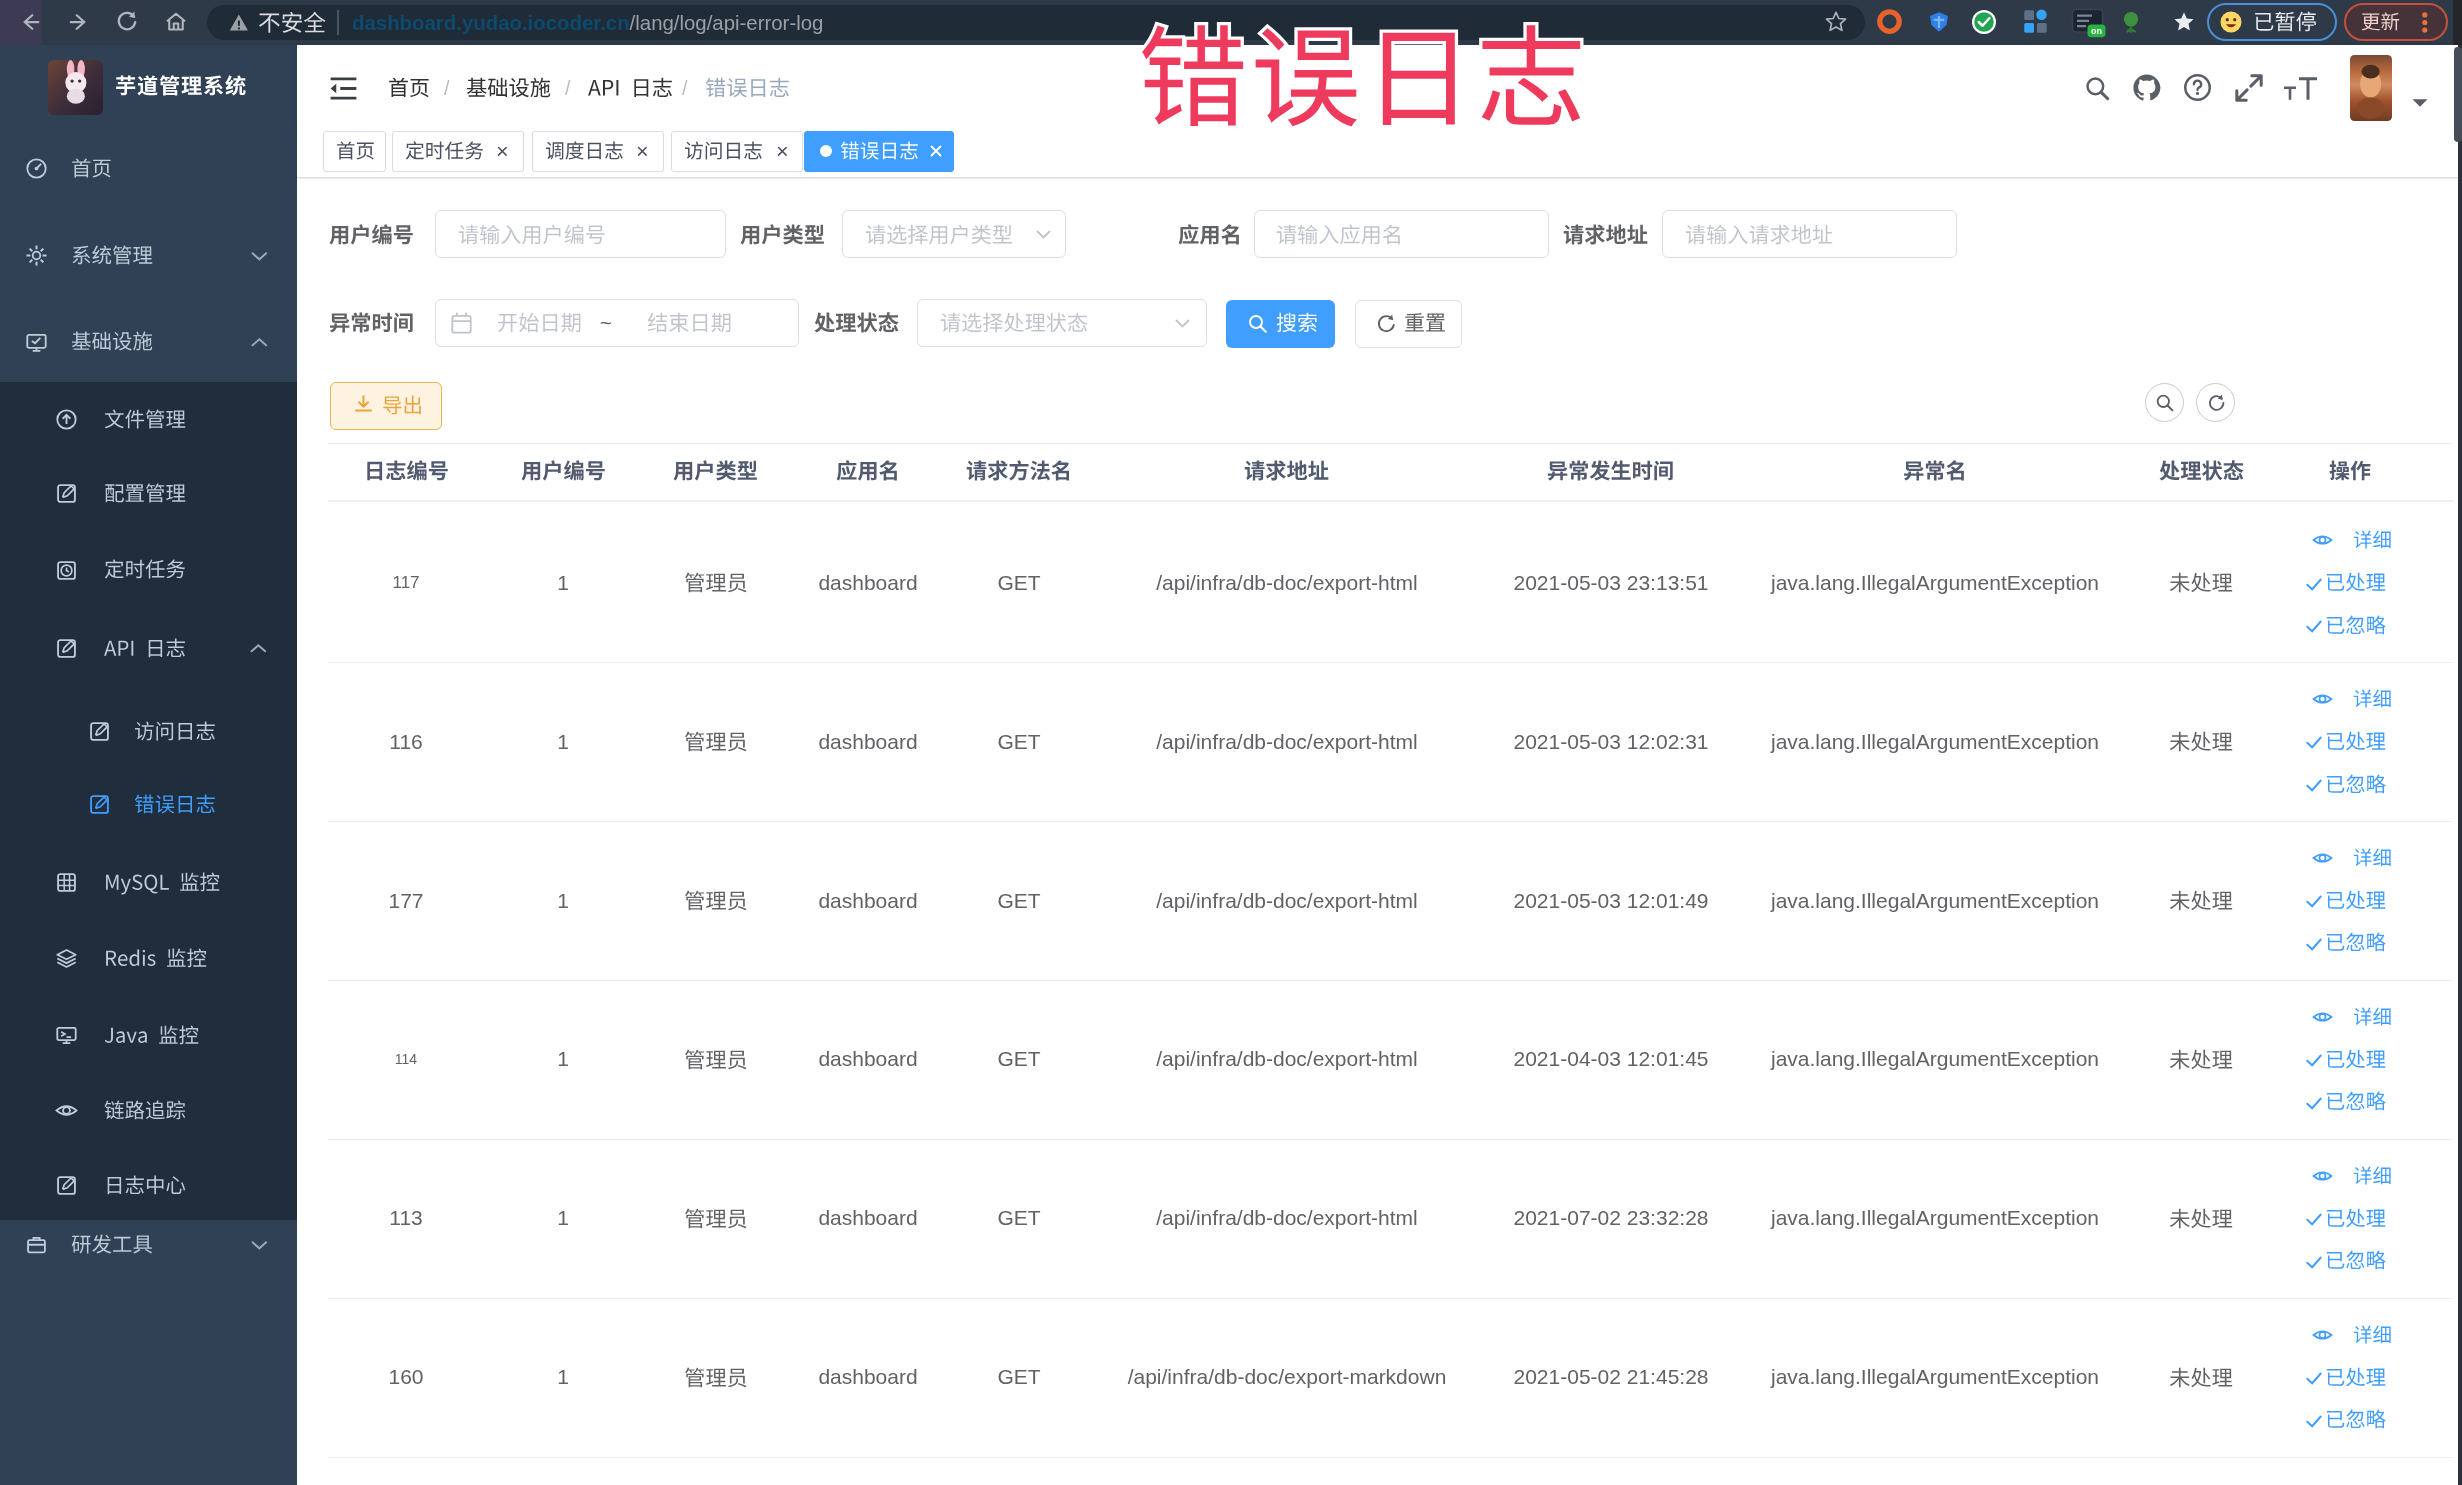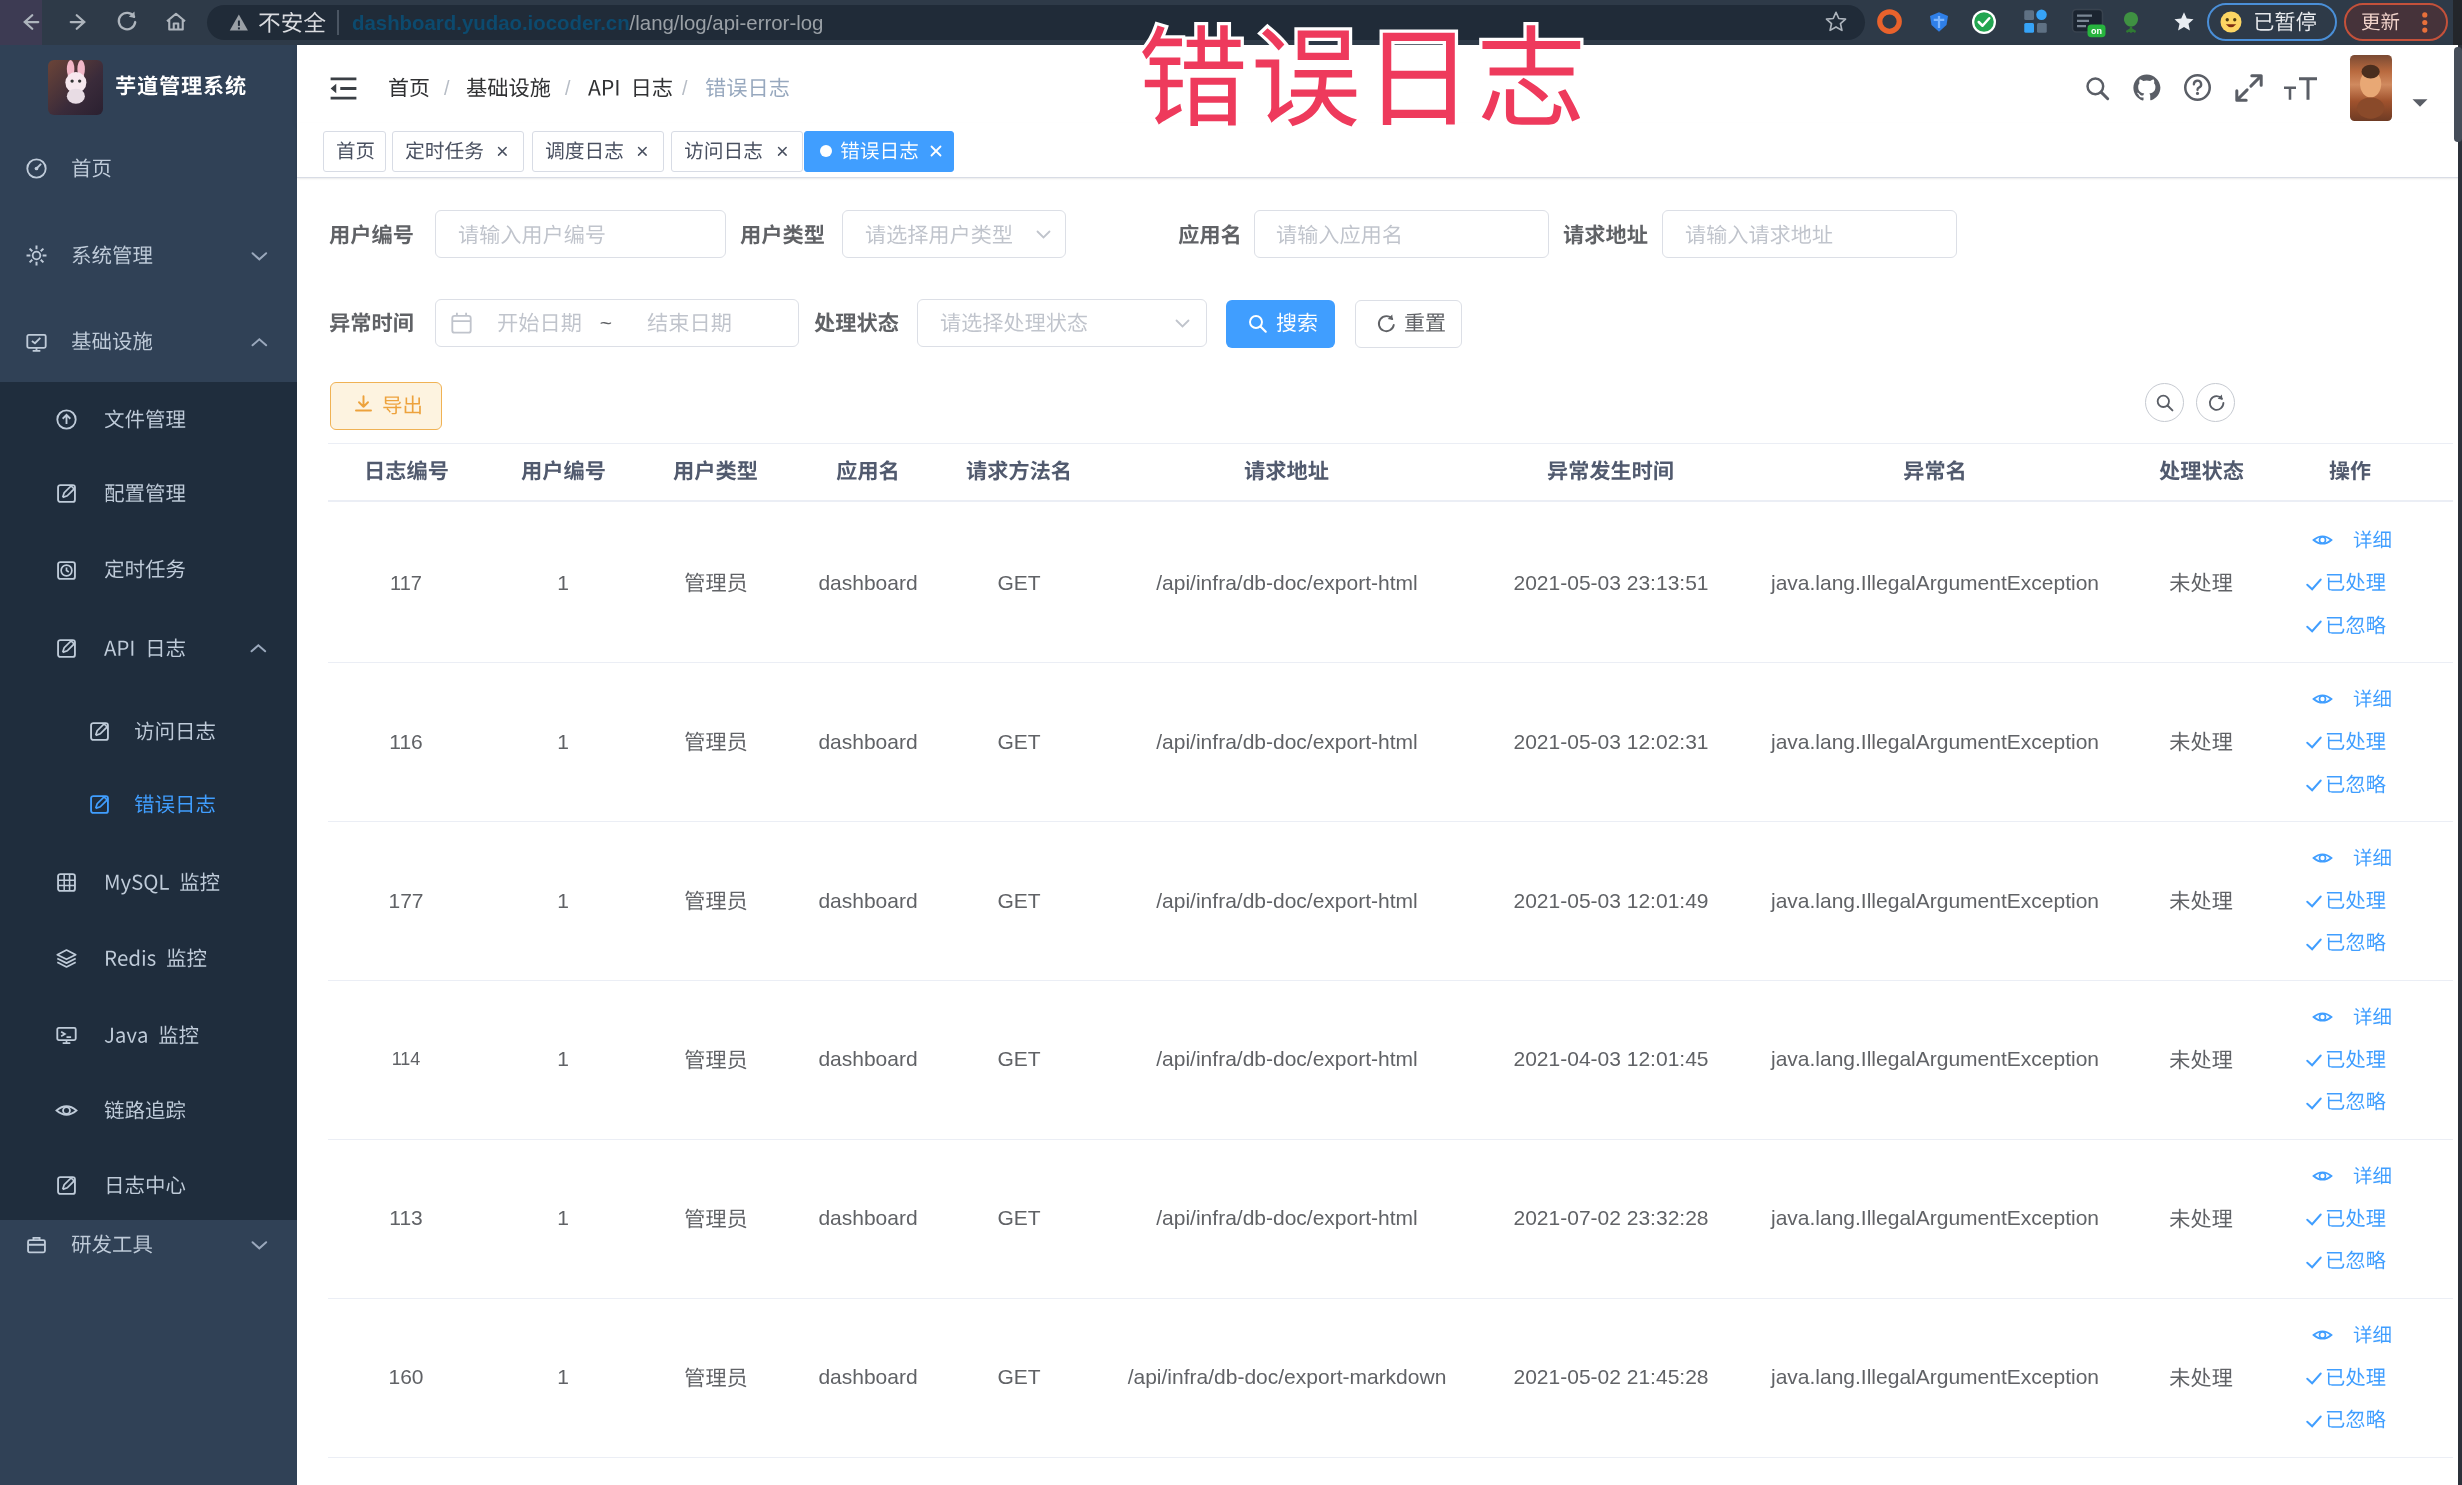--- a/index.html
+++ b/index.html
@@ -828,21 +828,21 @@
         <use href="#gb72b6" x="2000"></use>
         <use href="#gb6001" x="3000"></use>
       </svg>
     </div>
     <div style="position:absolute;left:2329px;top:457px;">
       <svg style="display:block;" width="42" height="27.6" viewBox="0 -1014 2000 1300" fill="#515a6e">
         <use href="#gb64cd" x="0"></use>
         <use href="#gb4f5c" x="1000"></use>
       </svg>
     </div>
-    <div style="position:absolute;font-family:'Liberation Sans',sans-serif;font-size:20px;color:#606266;font-weight:400;white-space:pre;line-height:26.5px;left:406px;transform:translateX(-50%);top:570px;">117</div>
+    <div style="position:absolute;font-family:'Liberation Sans',sans-serif;font-size:17px;color:#606266;font-weight:400;white-space:pre;line-height:26.5px;left:406px;transform:translateX(-50%);top:570px;">117</div>
     <div style="position:absolute;font-family:'Liberation Sans',sans-serif;font-size:21px;color:#606266;font-weight:400;white-space:pre;line-height:26.5px;left:563px;transform:translateX(-50%);top:570px;">1</div>
     <div style="position:absolute;left:684px;top:569px;">
       <svg style="display:block;" width="64" height="27.6" viewBox="0 -1014 3000 1300" fill="#606266">
         <use href="#gr7ba1" x="0"></use>
         <use href="#gr7406" x="1000"></use>
         <use href="#gr5458" x="2000"></use>
       </svg>
     </div>
     <div style="position:absolute;font-family:'Liberation Sans',sans-serif;font-size:21px;color:#606266;font-weight:400;white-space:pre;line-height:26.5px;left:868px;transform:translateX(-50%);top:570px;">dashboard</div>
     <div style="position:absolute;font-family:'Liberation Sans',sans-serif;font-size:21px;color:#606266;font-weight:400;white-space:pre;line-height:26.5px;left:1019px;transform:translateX(-50%);top:570px;">GET</div>
@@ -984,21 +984,21 @@
       <path d="M3 13 L9.5 19 L21 6" fill="none" stroke="#409eff" stroke-width="2.6" stroke-linecap="round"></path>
     </svg>
     <div style="position:absolute;left:2325px;top:929px;">
       <svg style="display:block;" width="61" height="26.6" viewBox="0 -1014 3000 1300" fill="#409eff">
         <use href="#gr5df2" x="0"></use>
         <use href="#gr5ffd" x="1000"></use>
         <use href="#gr7565" x="2000"></use>
       </svg>
     </div>
     <div style="position:absolute;left:328px;top:980px;width:2125px;height:0.8px;background:#ebeef5;"></div>
-    <div style="position:absolute;font-family:'Liberation Sans',sans-serif;font-size:18px;color:#606266;font-weight:400;white-space:pre;line-height:26.5px;left:406px;transform:translateX(-50%);top:1046px;">114</div>
+    <div style="position:absolute;font-family:'Liberation Sans',sans-serif;font-size:14px;color:#606266;font-weight:400;white-space:pre;line-height:26.5px;left:406px;transform:translateX(-50%);top:1046px;">114</div>
     <div style="position:absolute;font-family:'Liberation Sans',sans-serif;font-size:21px;color:#606266;font-weight:400;white-space:pre;line-height:26.5px;left:563px;transform:translateX(-50%);top:1046px;">1</div>
     <div style="position:absolute;left:684px;top:1046px;">
       <svg style="display:block;" width="64" height="27.6" viewBox="0 -1014 3000 1300" fill="#606266">
         <use href="#gr7ba1" x="0"></use>
         <use href="#gr7406" x="1000"></use>
         <use href="#gr5458" x="2000"></use>
       </svg>
     </div>
     <div style="position:absolute;font-family:'Liberation Sans',sans-serif;font-size:21px;color:#606266;font-weight:400;white-space:pre;line-height:26.5px;left:868px;transform:translateX(-50%);top:1046px;">dashboard</div>
     <div style="position:absolute;font-family:'Liberation Sans',sans-serif;font-size:21px;color:#606266;font-weight:400;white-space:pre;line-height:26.5px;left:1019px;transform:translateX(-50%);top:1046px;">GET</div>

